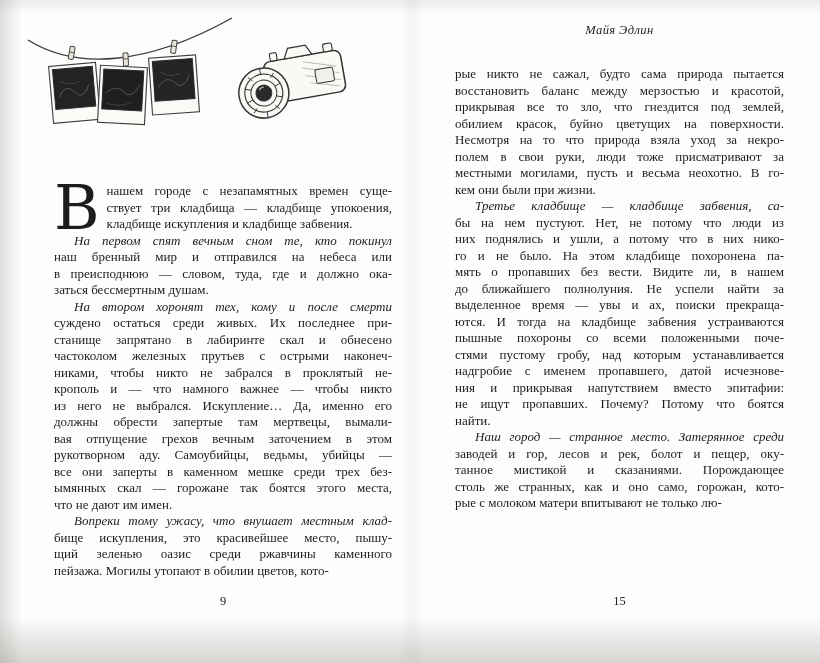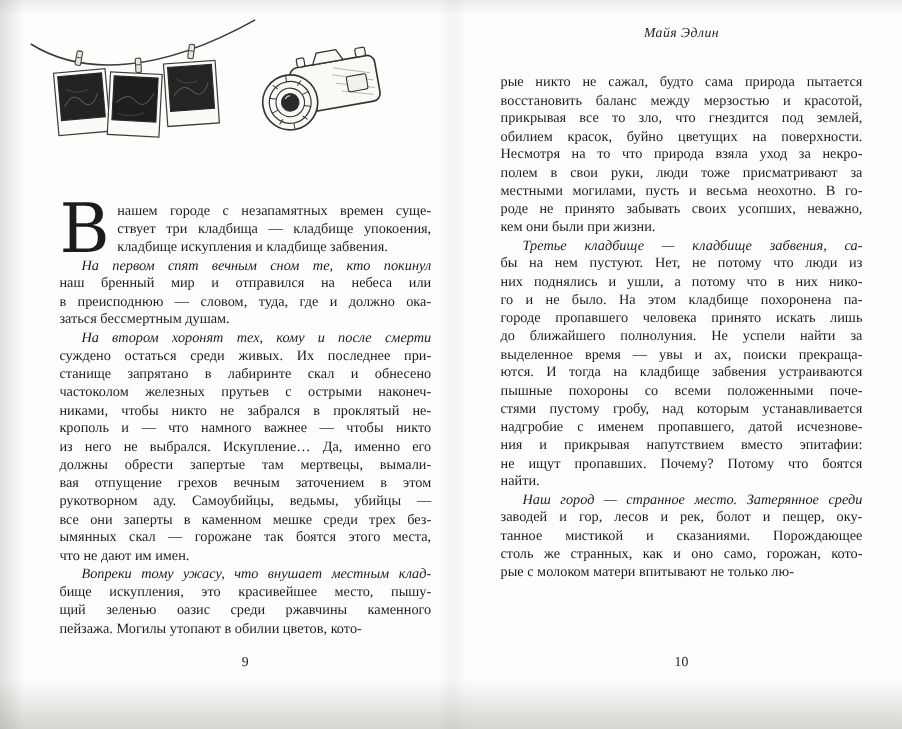--- a/index.html
+++ b/index.html
@@ -165,29 +165,28 @@
   <div class="col col-right">
     <div>
         <div class="para">
           <div class="line">рые никто не сажал, будто сама природа пытается</div>
           <div class="line">восстановить баланс между мерзостью и красотой,</div>
           <div class="line">прикрывая все то зло, что гнездится под землей,</div>
           <div class="line">обилием красок, буйно цветущих на поверхности.</div>
           <div class="line">Несмотря на то что природа взяла уход за некро-</div>
           <div class="line">полем в свои руки, люди тоже присматривают за</div>
           <div class="line">местными могилами, пусть и весьма неохотно. В го-</div>
-          <div class="line">роде не принято забывать своих усопших, неважно,</div>
           <div class="line last">кем они были при жизни.</div>
         </div>
         <div class="para">
           <div class="line first-indent">Третье кладбище — кладбище забвения, са-</div>
           <div class="line">бы на нем пустуют. Нет, не потому что люди из</div>
           <div class="line">них поднялись и ушли, а потому что в них нико-</div>
           <div class="line">го и не было. На этом кладбище похоронена па-</div>
-          <div class="line">городе пропавшего человека принято искать лишь</div>
+          <div class="line">мять о пропавших без вести. Видите ли, в нашем</div>
           <div class="line">до ближайшего полнолуния. Не успели найти за</div>
           <div class="line">выделенное время — увы и ах, поиски прекраща-</div>
           <div class="line">ются. И тогда на кладбище забвения устраиваются</div>
           <div class="line">пышные похороны со всеми положенными поче-</div>
           <div class="line">стями пустому гробу, над которым устанавливается</div>
           <div class="line">надгробие с именем пропавшего, датой исчезнове-</div>
           <div class="line">ния и прикрывая напутствием вместо эпитафии:</div>
           <div class="line">не ищут пропавших. Почему? Потому что боятся</div>
           <div class="line last">найти.</div>
         </div>
@@ -195,20 +194,20 @@
           <div class="line first-indent">Наш город — странное место. Затерянное среди</div>
           <div class="line">заводей и гор, лесов и рек, болот и пещер, оку-</div>
           <div class="line">танное мистикой и сказаниями. Порождающее</div>
           <div class="line">столь же странных, как и оно само, горожан, кото-</div>
           <div class="line last">рые с молоком матери впитывают не только лю-</div>
         </div>
       </div>
   </div>
 
   <div class="page-num page-num-left">9</div>
-  <div class="page-num page-num-right">10</div>
+  <div class="page-num page-num-right">15</div>
 
   <div class="spine"></div>
   <div class="shadow-top"></div>
   <div class="shadow-left"></div>
   <div class="shadow-right"></div>
   <div class="shadow-bottom"></div>
 </div>
 
 </body></html>

